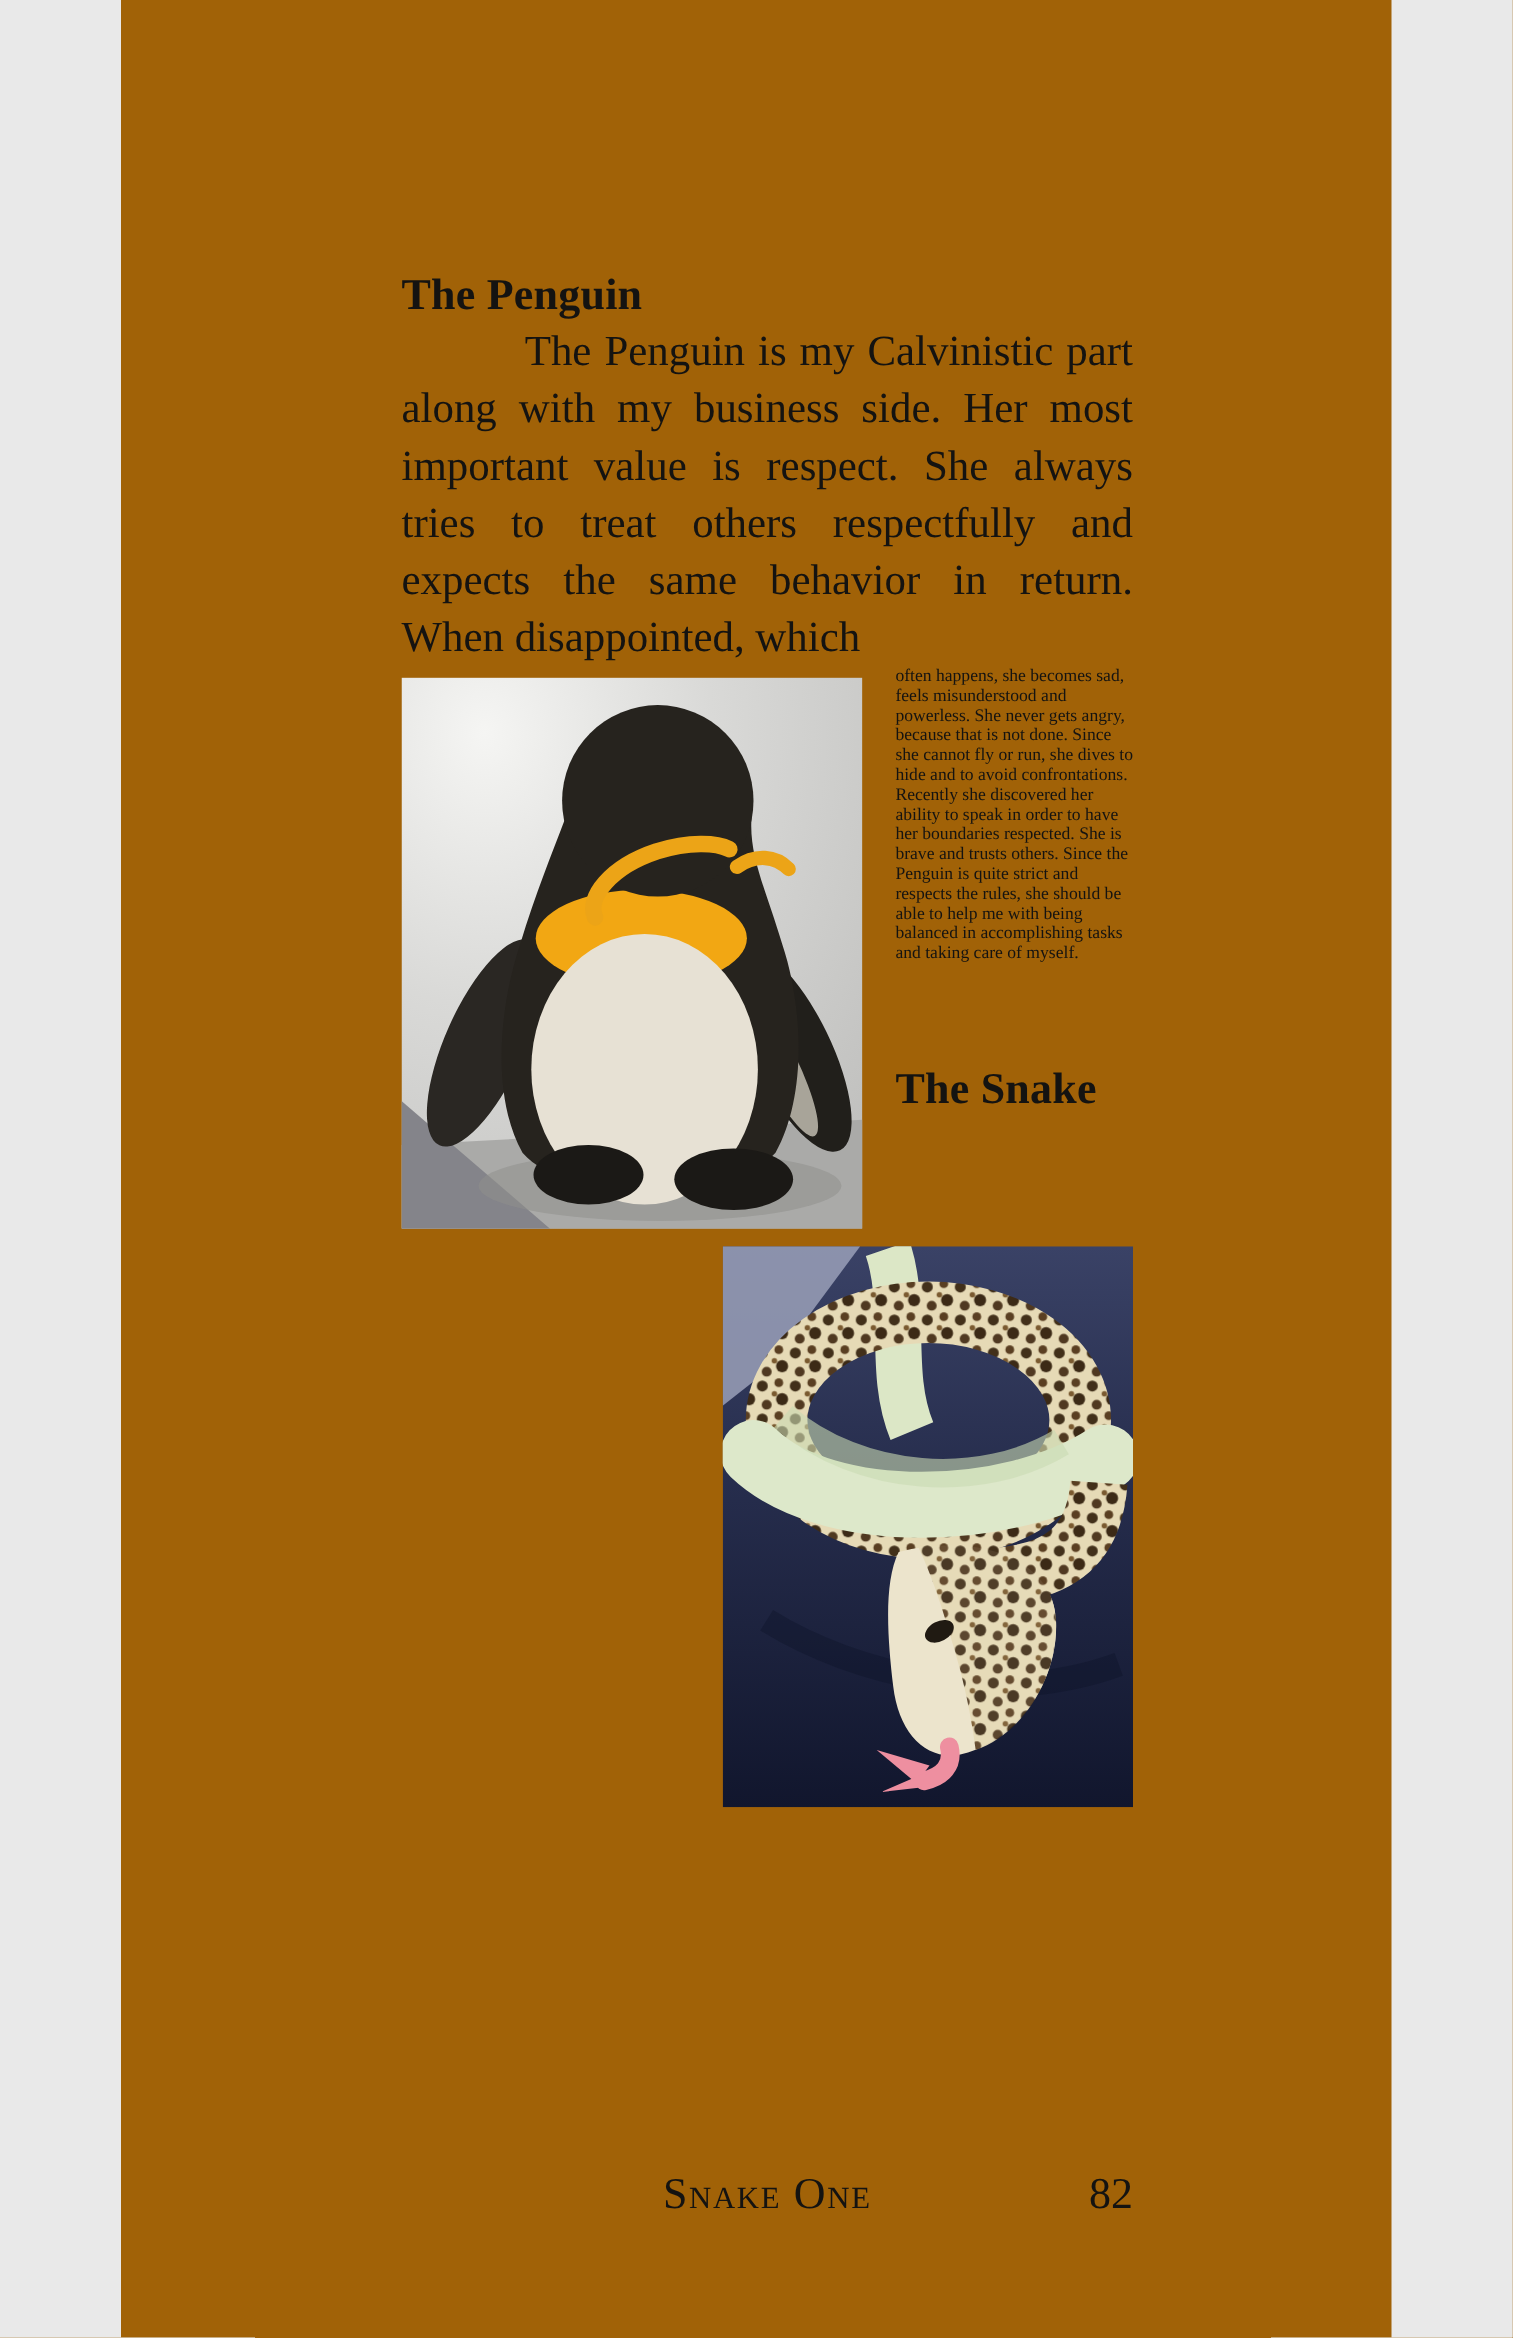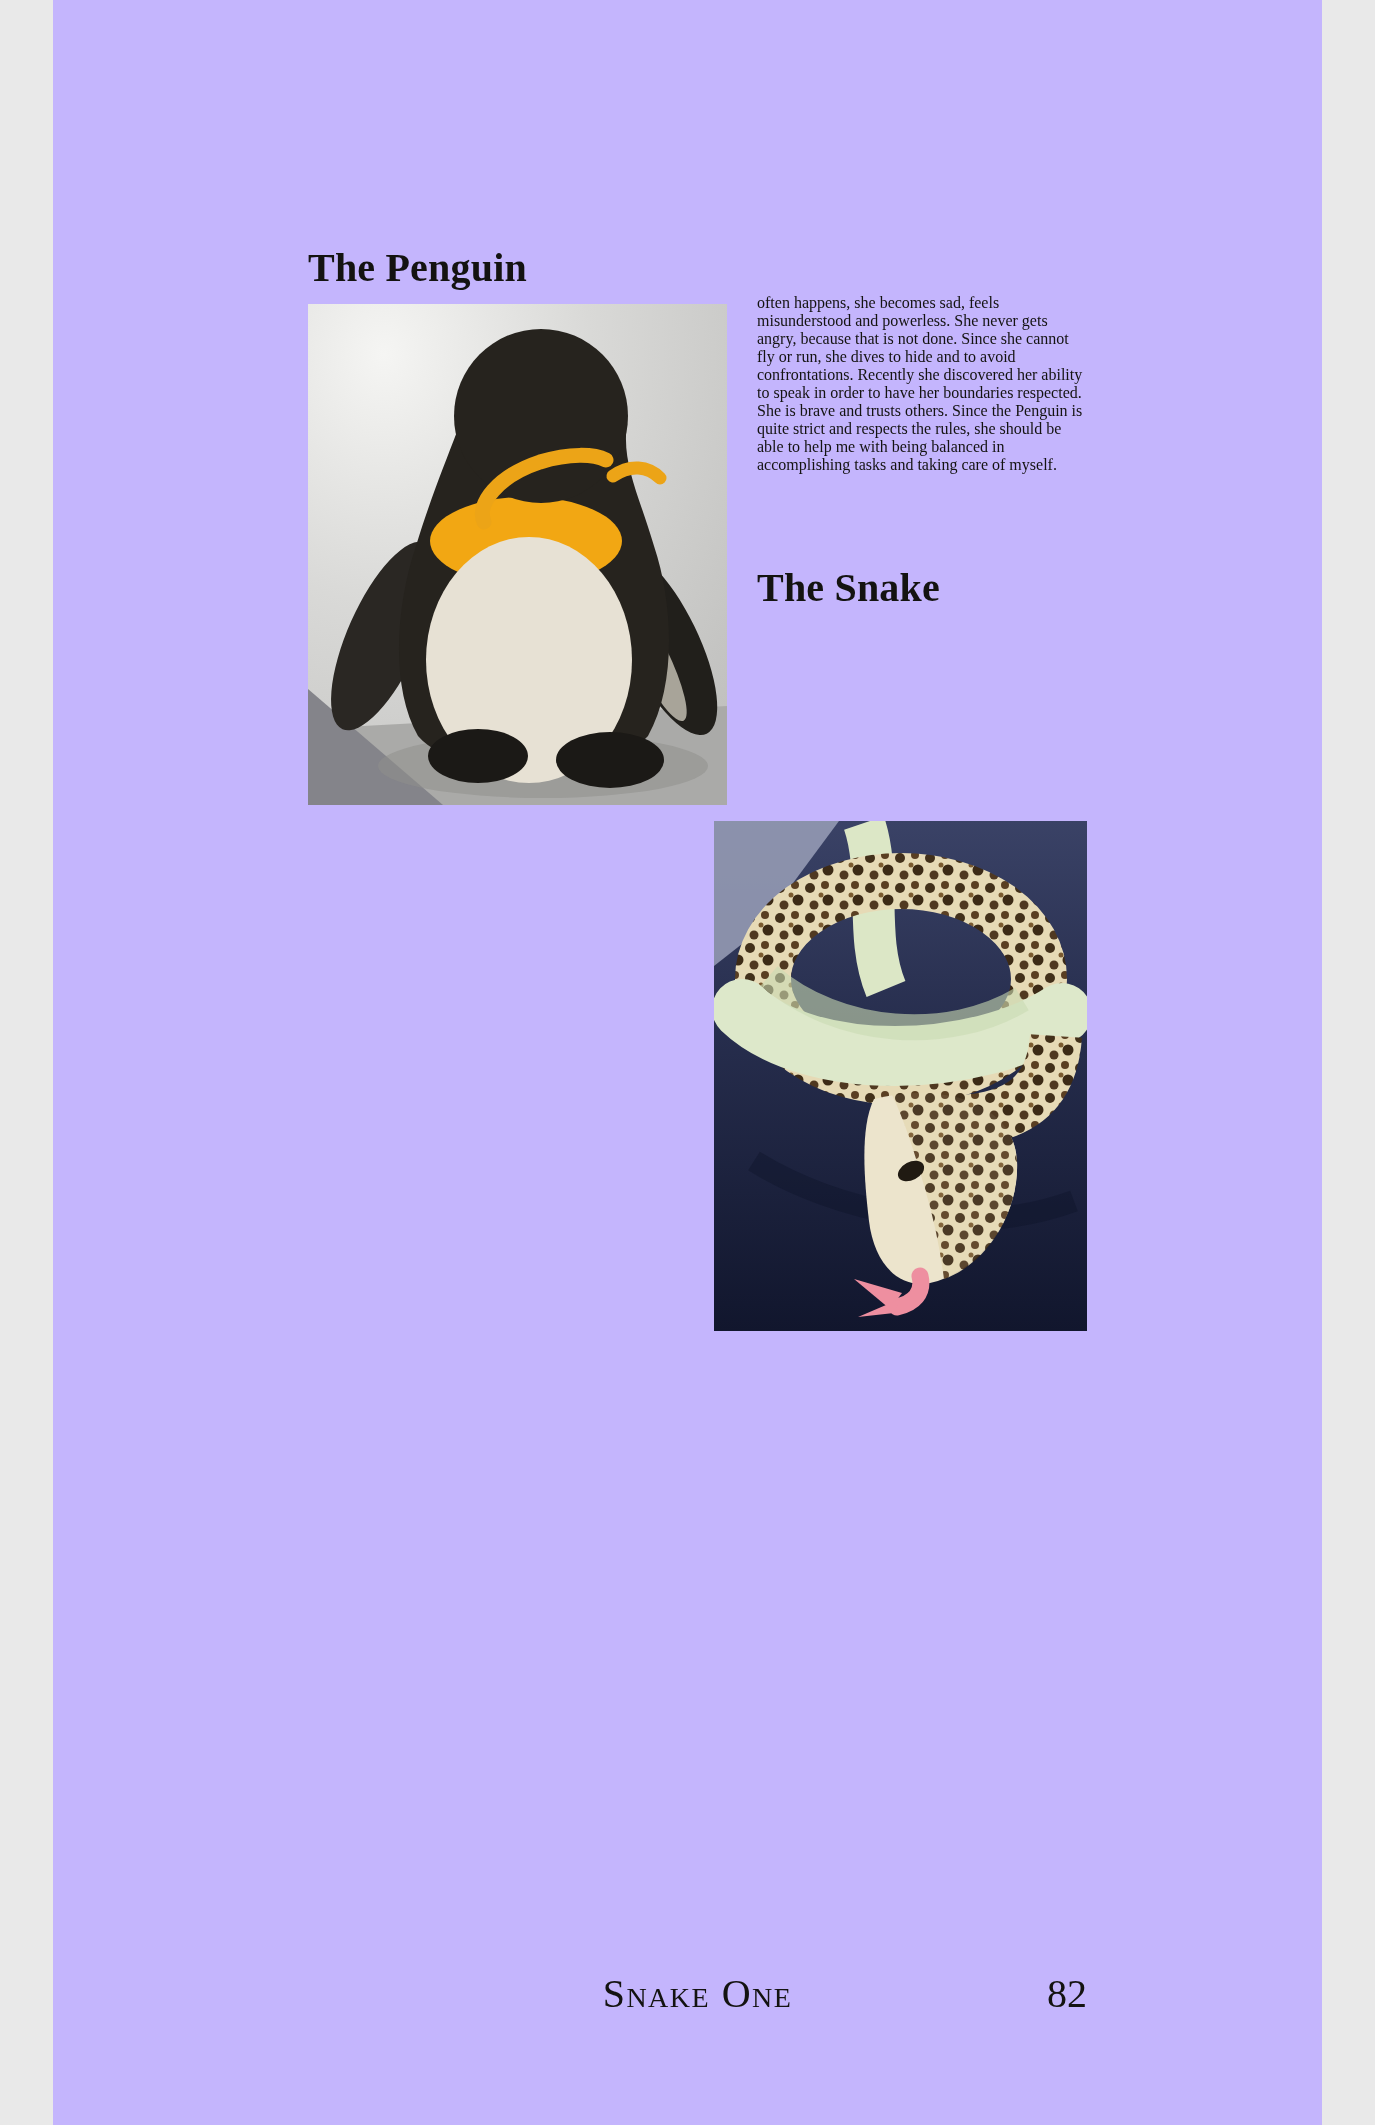--- a/index.html
+++ b/index.html
@@ -1,20 +1,20 @@
 <!DOCTYPE html>
 <html><head>
 <meta charset="utf-8">
 <style>
   html, body { margin: 0; padding: 0; background: #e9e9e9; }
   .page {
     position: relative;
-    width: 1269px;
+    width: 1155px;
     height: 2125px;
-    background: #c4b5fd;
+    background: #a16207;
     margin: 0 auto;
     overflow: hidden;
     font-family: "Liberation Serif", "DejaVu Serif", serif;
     color: #141311;
   }
   .content {
     position: absolute;
     top: 0; left: 0; right: 0;
     padding: 242px 235px 0 255px;
   }
@@ -73,21 +73,21 @@
   }
 </style>
 </head>
 <body>
 
 <div class="page">
   <div class="content">
 
     <section>
       <h2 class="section-heading">The Penguin</h2>
-      <figure class="penguin-fig">
+      <p class="para"><span class="seg">The Penguin is my Calvinistic part along with my business side. Her most important value is respect. She always tries to treat others respectfully and expects the same behavior in return. When disappointed, which </span></p><figure class="penguin-fig">
           <svg class="photo-svg" viewBox="0 0 419 501" preserveAspectRatio="none">
               <defs>
                 <radialGradient id="pgbg" cx="0.18" cy="0.10" r="1.1">
                   <stop offset="0" stop-color="#f5f5f3"></stop>
                   <stop offset="0.45" stop-color="#d9d9d7"></stop>
                   <stop offset="1" stop-color="#c0c0be"></stop>
                 </radialGradient>
               </defs>
               <rect width="419" height="501" fill="url(#pgbg)"></rect>
               <polygon points="0,425 419,402 419,501 0,501" fill="#aaaaa8"></polygon>

